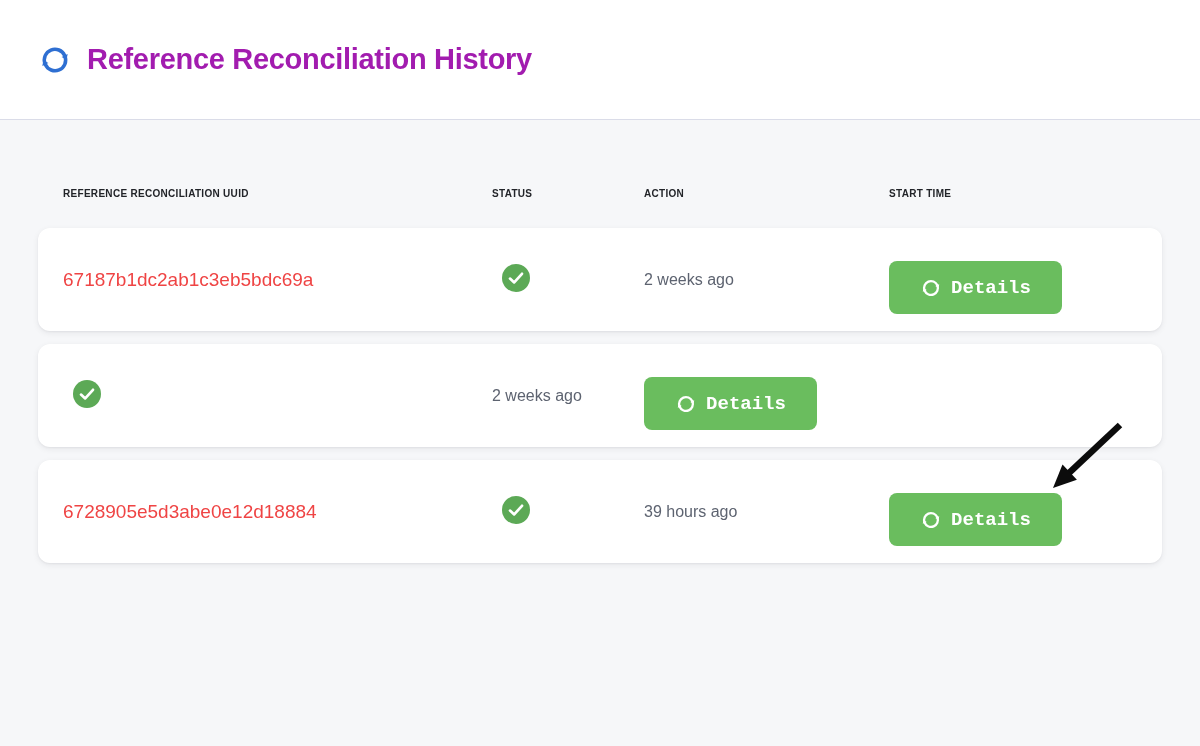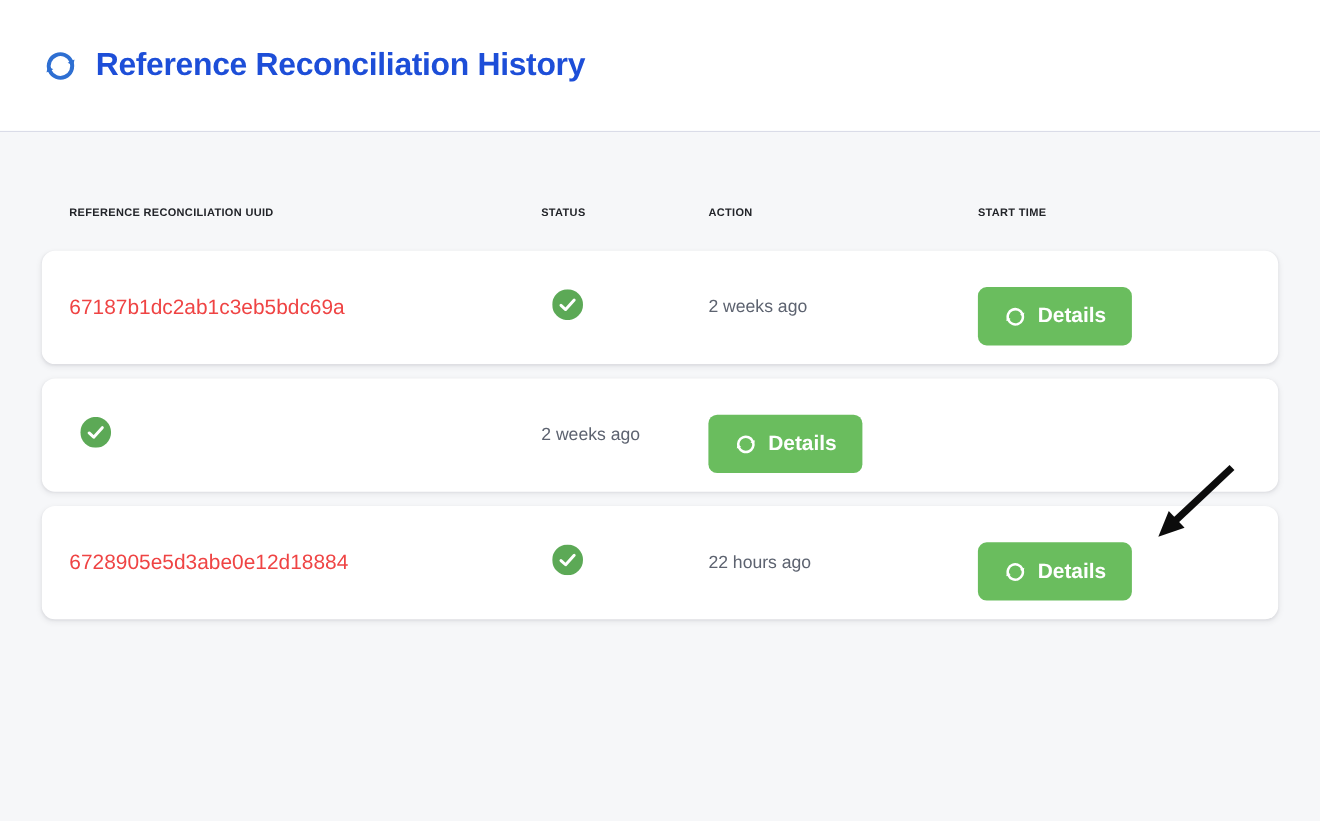--- a/index.html
+++ b/index.html
@@ -26,21 +26,21 @@
     align-items:center;
     padding:0 38px;
     gap:15px;
   }
   .title-icon{width:34px;height:34px;color:var(--accent);display:inline-flex;flex:0 0 auto;}
   .title-icon svg{width:100%;height:100%;}
   h1{
     margin:0;
     font-size:29px;
     font-weight:700;
-    color:#1d4ed8;
+    color:#a21caf;
     letter-spacing:-0.3px;
   }
   
   .content{padding:0 38px;}
   .grid-cols{
     display:grid;
     grid-template-columns:429px 152px 245px 1fr;
     align-items:center;
   }
   .thead{
@@ -71,27 +71,27 @@
   .check-badge svg{width:100%;height:100%;}
   .cell-time{
     font-size:16px;
     color:#5d6370;
   }
   .details-btn{
     display:inline-flex;
     align-items:center;
     justify-content:center;
     gap:9px;
-    width:140px;
+    width:173px;
     height:53px;
     background:var(--button);
     color:#ffffff;
     border:none;
     border-radius:8px;
-    font-family:Liberation Sans, sans-serif;
+    font-family:Liberation Mono, monospace;
     font-size:19px;
     font-weight:700;
     cursor:pointer;
     margin-top:16px;
   }
   .btn-icon{width:22px;height:22px;display:inline-flex;color:#ffffff;}
   .btn-icon svg{width:100%;height:100%;}
   
   .annotation-arrow{
     position:absolute;
@@ -193,21 +193,21 @@
   <div class="card grid-cols">
     <div class="cell-uuid">6728905e5d3abe0e12d18884</div>
     <div>
       <span class="check-badge">
         <svg viewBox="0 0 28 28" aria-hidden="true">
           <circle cx="14" cy="14" r="14" fill="var(--success)"></circle>
           <path d="M8 14.6 L12.2 18.4 L20 9.8" fill="none" stroke="#ffffff" stroke-width="2.7" stroke-linecap="round" stroke-linejoin="round"></path>
         </svg>
       </span>
     </div>
-    <div class="cell-time">22 hours ago</div>
+    <div class="cell-time">39 hours ago</div>
     <div>
       <button class="details-btn">
         <span class="btn-icon">
           <svg viewBox="0 0 24 24" aria-hidden="true">
             <g>
               <path d="M4.95 14.57 A7.5 7.5 0 0 1 18.8 8.83" fill="none" stroke="currentColor" stroke-width="2.5" stroke-linecap="round"></path>
               <polygon points="20.15,11.73 20.97,7.81 16.63,9.85" fill="currentColor"></polygon>
             </g>
             <g transform="rotate(180 12 12)">
               <path d="M4.95 14.57 A7.5 7.5 0 0 1 18.8 8.83" fill="none" stroke="currentColor" stroke-width="2.5" stroke-linecap="round"></path>

